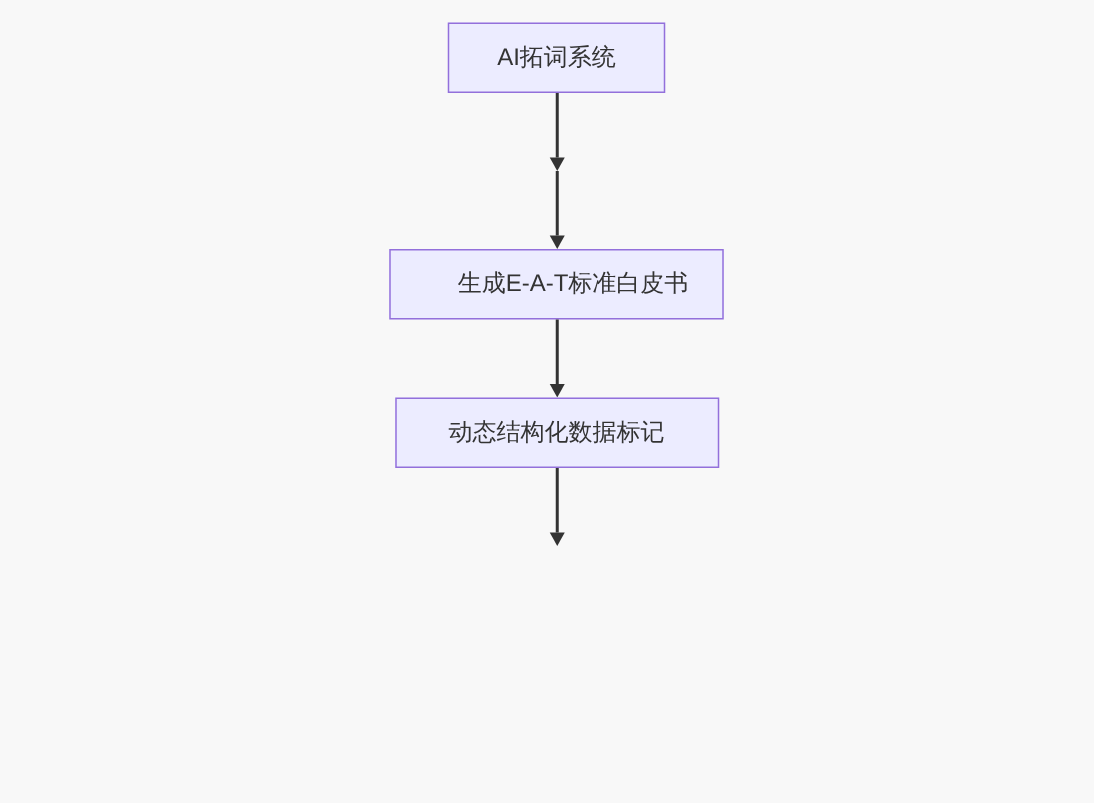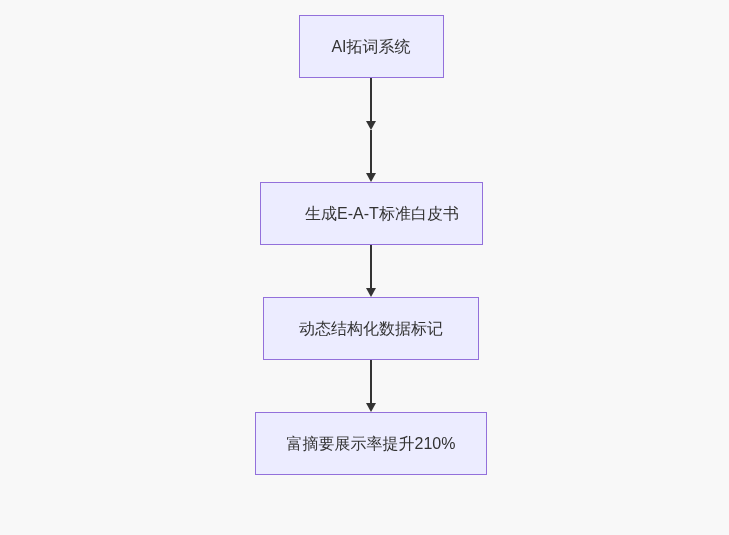--- a/index.html
+++ b/index.html
@@ -24,21 +24,21 @@
   .flow {
     position: absolute;
     left: 371px;
     top: 15px;
     transform: translateX(-50%);
     display: flex;
     flex-direction: column;
     align-items: center;
   }
   .node {
-    height: 63px;
+    height: 47px;
     display: flex;
     align-items: center;
     justify-content: center;
     background: var(--node-fill);
     border: 1.3px solid var(--node-border);
     color: var(--text);
     font-size: 16px;
     line-height: 1.2;
     white-space: nowrap;
     text-align: center;
@@ -98,18 +98,15 @@
 
     <div class="node node-4">
       <span>动态结构化数据标记</span>
     </div>
 
     <div class="arrow">
       <div class="line"></div>
       <div class="head"></div>
     </div>
 
-    <div class="node node-5">
-      <span>富摘要展示率提升210%</span>
-    </div>
 
   </div>
 </div>
 
 </body></html>

